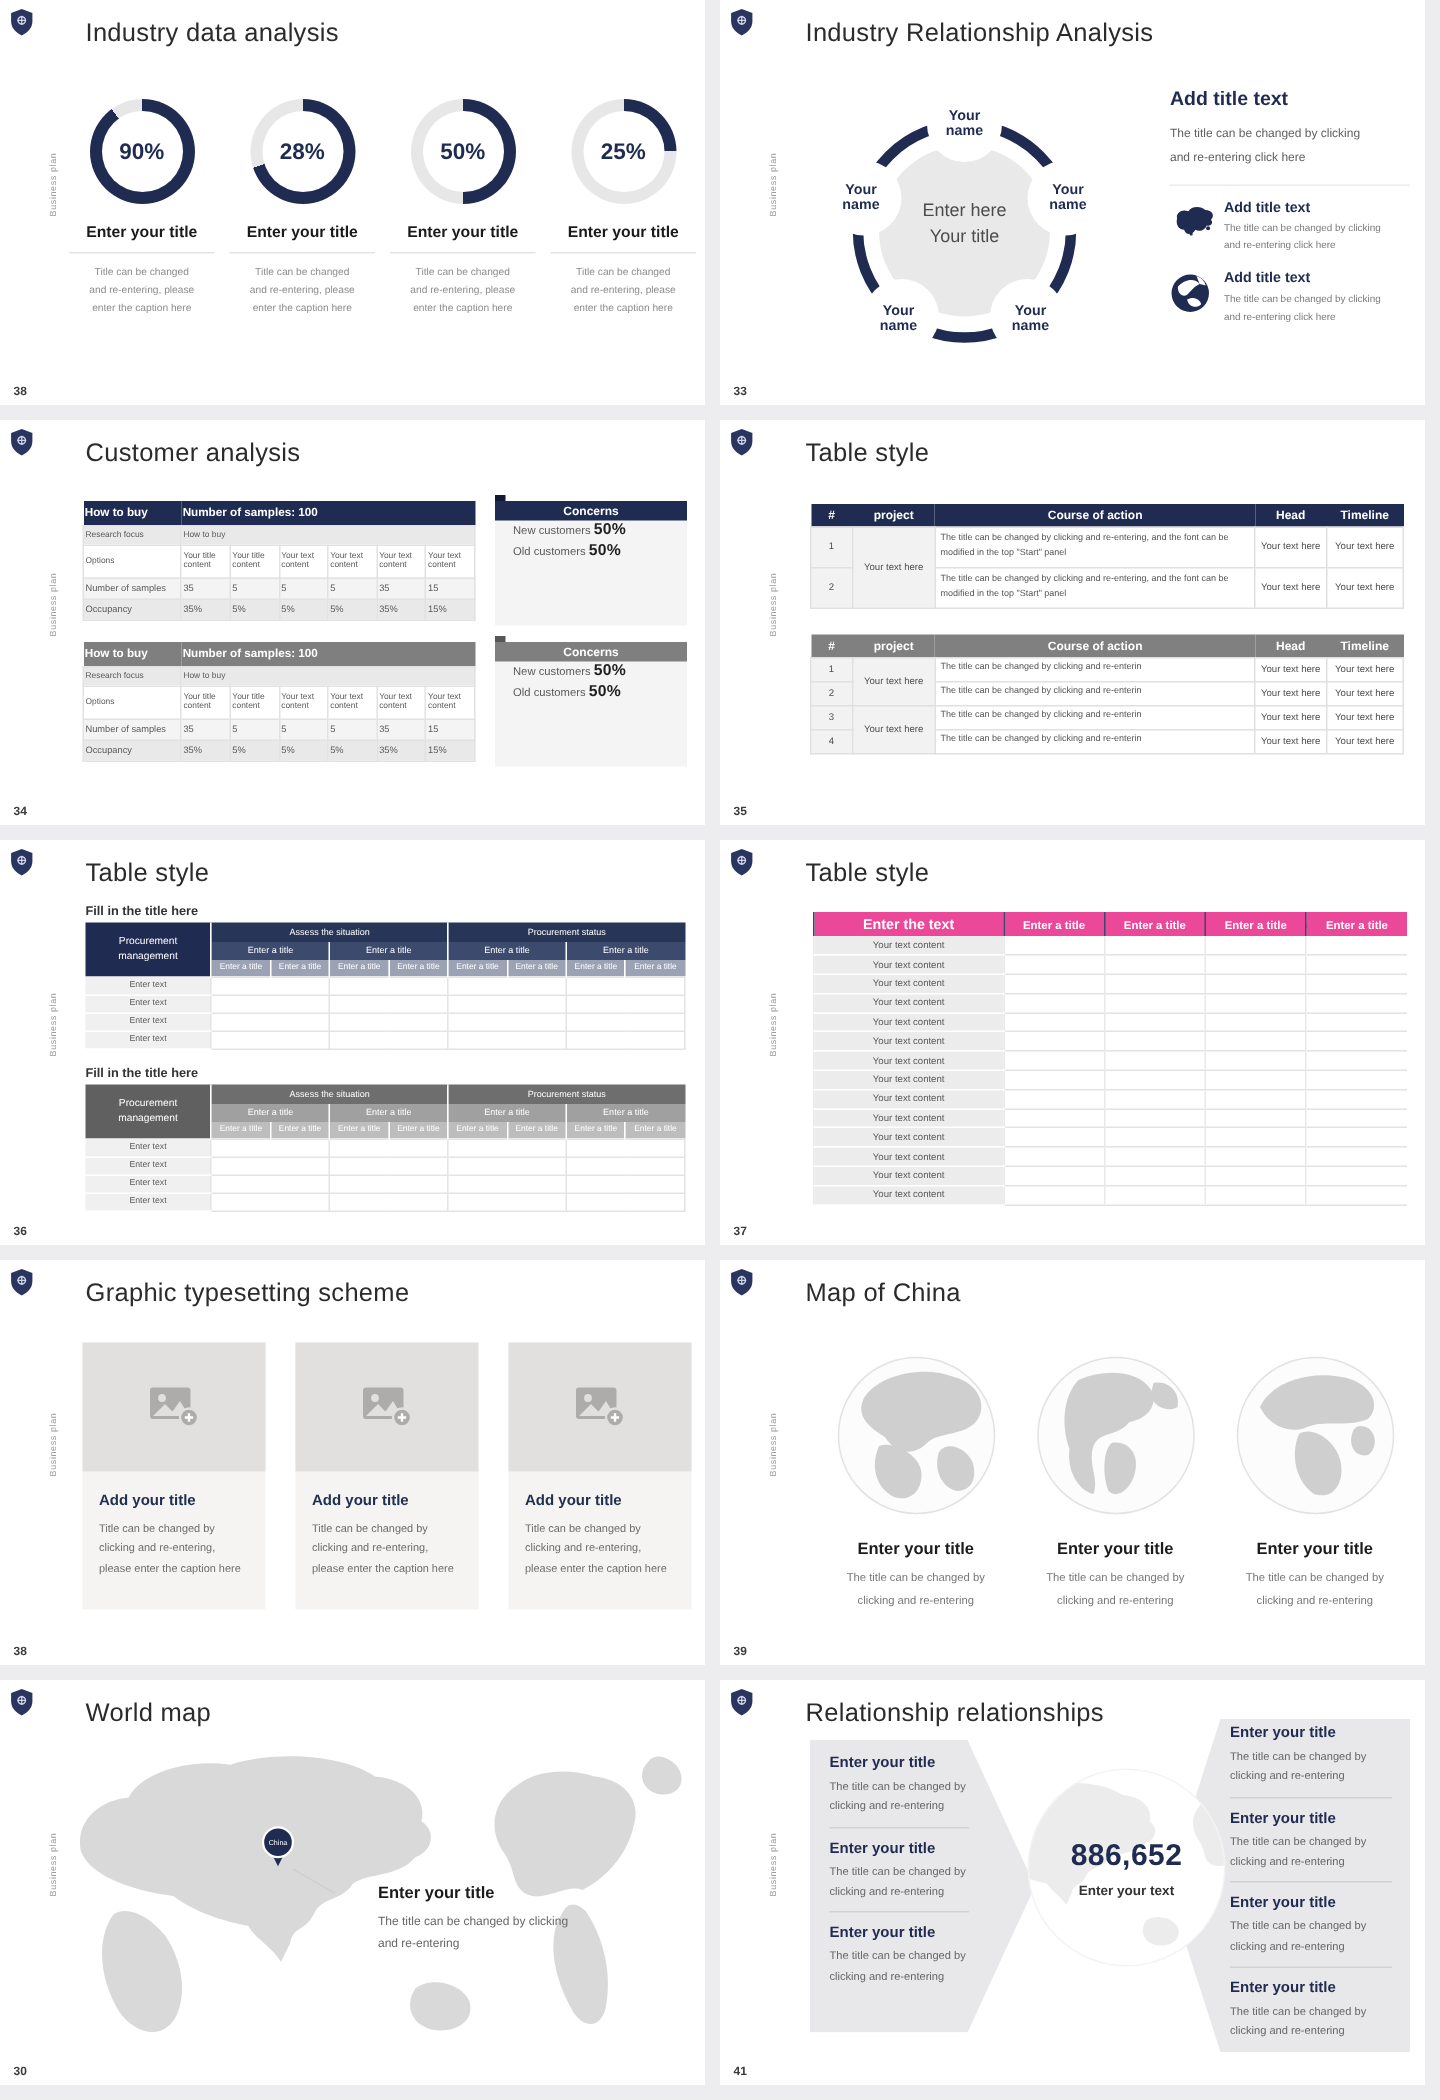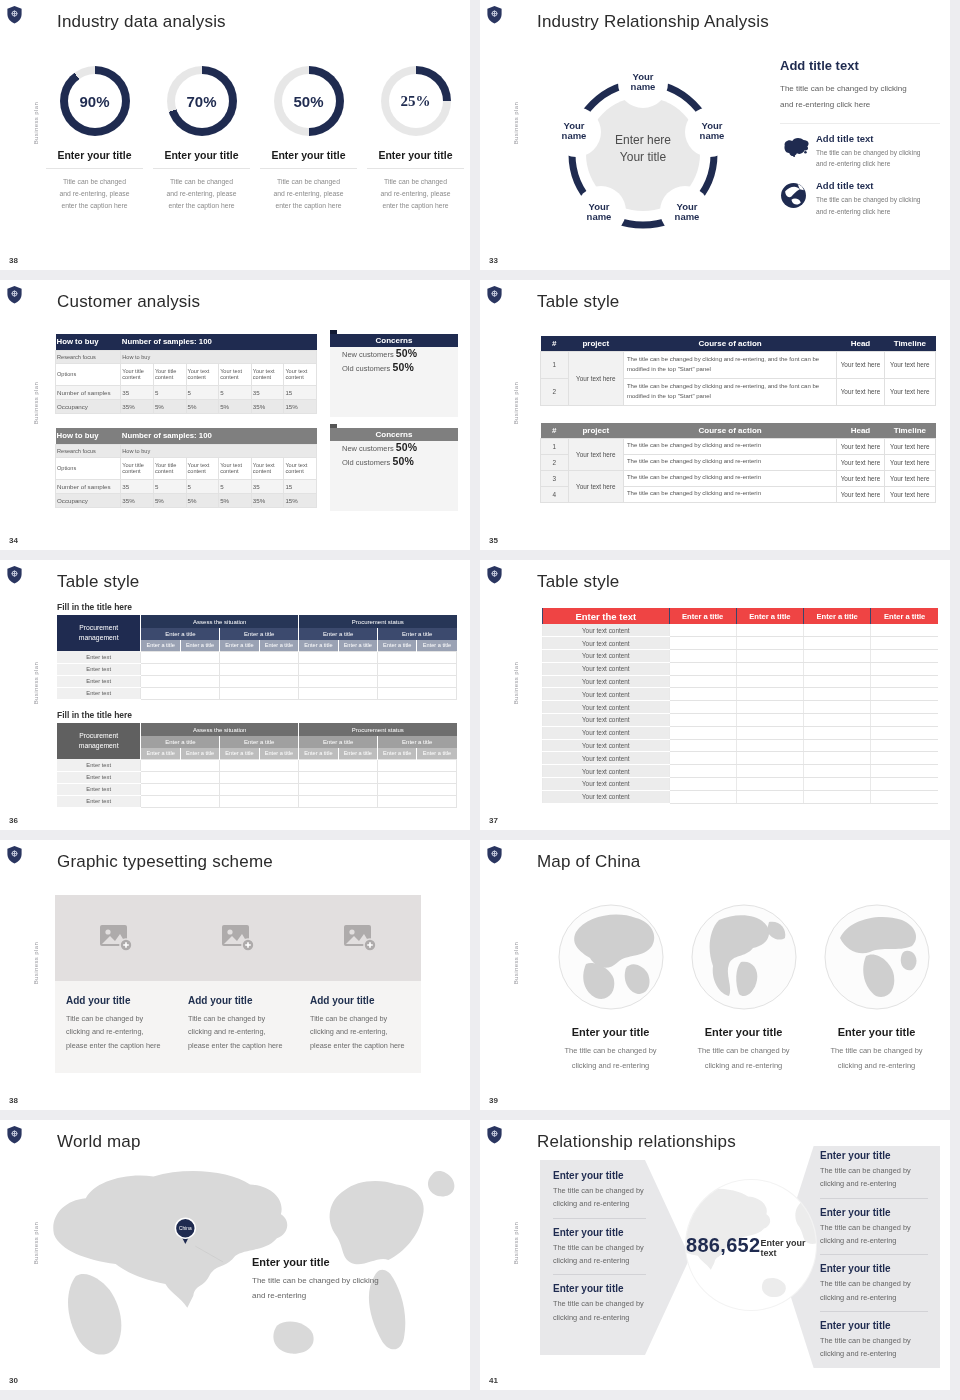--- a/index.html
+++ b/index.html
@@ -74,26 +74,26 @@
 .pm-table.navy td.s1{background:#3c4a6e;border-left:1px solid #fff}
 .pm-table.gray td.s1{background:#a0a0a0;border-left:1px solid #fff}
 .pm-table td.s2{color:#fff;height:11px;font-size:5.6px}
 .pm-table.navy td.s2{background:#9aa2b4;border-left:1px solid #fff}
 .pm-table.gray td.s2{background:#bdbdbd;border-left:1px solid #fff}
 .pm-table td.rl{background:#f0f0f0;height:12px;color:#5a5a5a;border-bottom:1px solid #fff;font-size:5.8px}
 .pm-table td.pair{background:#fff;border:1px solid #e4e4e4;height:12px}
 
 .note37{position:absolute;right:12px;top:52px;font-size:8px;color:#555}
 .tx-table{position:absolute;left:62px;width:396px;border-collapse:collapse;table-layout:fixed}
-.tx-table th{background:#ef4444;color:#fff;height:16px;font-size:7.6px;font-weight:bold;border-left:1px solid #3a466b}
+.tx-table th{background:#ec4899;color:#fff;height:16px;font-size:7.6px;font-weight:bold;border-left:1px solid #3a466b}
 .tx-table th.c1{font-size:9.5px}
 .tx-table td{height:12.8px;border-bottom:1px solid #e3e3e3;border-left:1px solid #e9e9e9;font-size:6.4px;color:#5a5a5a;text-align:center}
 .tx-table td.c1{background:#ececec;border-bottom:1px solid #fff}
 
-.cards{position:absolute;left:55px;top:55px;display:flex;}
+.cards{position:absolute;left:55px;top:55px;display:flex;gap:20px}
 .card{width:122px;height:178px;background:#f5f4f3}
 .card .img{height:86px;background:#e2dfdf;display:flex;align-items:center;justify-content:center}
 .card .tx{padding:14px 11px 0}
 .card h4{font-size:10px;font-weight:bold;color:#20304f}
 .card .cap{margin-top:6px;font-size:7.3px;color:#6c6c6c;line-height:1.85}
 
 .globes{position:absolute;left:64px;top:62px;display:flex}
 .globe-col{width:133px;text-align:center}
 .globe-col h4{margin-top:10px;font-size:11px;font-weight:bold;color:#1c1c1c}
 .globe-col .cap{margin-top:5px;font-size:7.5px;color:#777;line-height:2}
@@ -101,21 +101,21 @@
 .map40{position:absolute;left:46px;top:36px}
 .map-text{position:absolute;left:252px;top:136px;width:170px}
 .map-text h4{font-size:11px;font-weight:bold;color:#1b1b1b}
 .map-text .cap{margin-top:5px;font-size:8px;color:#666;line-height:1.9}
 
 .blockL{position:absolute;left:60px;top:40px;width:150px;height:195px;background:#e8e8ea;clip-path:polygon(0 0,70% 0,100% 50%,70% 100%,0 100%);padding:10px 44px 0 13px}
 .blockR{position:absolute;left:298px;top:26px;width:162px;height:222px;background:#e8e8ea;clip-path:polygon(22% 0,100% 0,100% 100%,22% 100%,0 50%);padding:4px 12px 0 42px}
 .pr-item h4{font-size:10px;font-weight:bold;color:#1f2b50}
 .pr-item .cap{margin-top:3px;font-size:7.4px;color:#666;line-height:1.8}
 .pr-item .sep{height:1px;background:#d2d2d6;margin:7px 0 8px}
-.circle41{position:absolute;left:206px;top:60px;width:130px;height:130px;border-radius:50%;background:#fff;box-shadow:0 0 0 1px #f3f3f3;display:flex;align-items:center;justify-content:center;z-index:2;overflow:hidden}
+.circle41{position:absolute;left:206px;top:60px;width:130px;height:130px;border-radius:50%;background:#fff;box-shadow:0 0 0 1px #f3f3f3;display:flex;flex-direction:column;align-items:center;justify-content:center;z-index:2;overflow:hidden}
 .circle41 svg{position:absolute;inset:0;opacity:.55}
 .stat{position:relative;font-size:20px;font-weight:bold;color:#1f2b50;letter-spacing:.3px}
 .stat-label{position:relative;margin-top:6px;font-size:9px;font-weight:bold;color:#333}
 </style>
 </head>
 <body>
 
 <svg width="0" height="0" style="position:absolute">
   <defs>
     <g id="shield">
@@ -145,34 +145,34 @@
     <div class="donut-row">
       <div class="donut-col">
         <div class="donut" style="background: conic-gradient(rgb(31, 43, 80) 0deg, rgb(31, 43, 80) 90%, rgb(231, 231, 231) 90%, rgb(231, 231, 231) 100%);">
             <div class="pct">90%</div>
           </div>
         <div class="dtitle">Enter your title</div>
         <div class="dcap"><span>Title can be changed</span><br><span>and re-entering, please</span><br><span>enter the caption here</span></div>
       </div>
       <div class="donut-col">
         <div class="donut" style="background: conic-gradient(rgb(31, 43, 80) 0deg, rgb(31, 43, 80) 70%, rgb(231, 231, 231) 70%, rgb(231, 231, 231) 100%);">
-            <div class="pct">70%</div>
+            <div class="pct">28%</div>
           </div>
         <div class="dtitle">Enter your title</div>
         <div class="dcap"><span>Title can be changed</span><br><span>and re-entering, please</span><br><span>enter the caption here</span></div>
       </div>
       <div class="donut-col">
         <div class="donut" style="background: conic-gradient(rgb(31, 43, 80) 0deg, rgb(31, 43, 80) 50%, rgb(231, 231, 231) 50%, rgb(231, 231, 231) 100%);">
             <div class="pct">50%</div>
           </div>
         <div class="dtitle">Enter your title</div>
         <div class="dcap"><span>Title can be changed</span><br><span>and re-entering, please</span><br><span>enter the caption here</span></div>
       </div>
       <div class="donut-col">
-        <div class="donut" style="background: conic-gradient(rgb(31, 43, 80) 0deg, rgb(31, 43, 80) 25%, rgb(231, 231, 231) 25%, rgb(231, 231, 231) 100%); font-family: Liberation Serif, serif;">
+        <div class="donut" style="background: conic-gradient(rgb(31, 43, 80) 0deg, rgb(31, 43, 80) 25%, rgb(231, 231, 231) 25%, rgb(231, 231, 231) 100%);">
             <div class="pct">25%</div>
           </div>
         <div class="dtitle">Enter your title</div>
         <div class="dcap"><span>Title can be changed</span><br><span>and re-entering, please</span><br><span>enter the caption here</span></div>
       </div>
     </div>
     <div class="pagenum">38</div>
   </div>
 
   <div class="slide">

